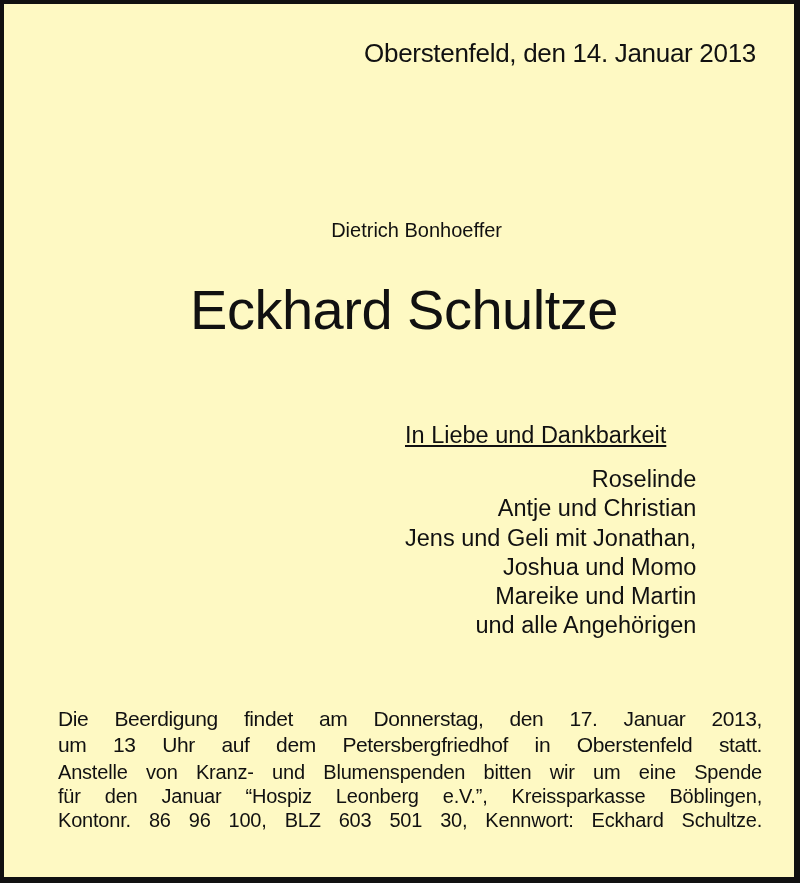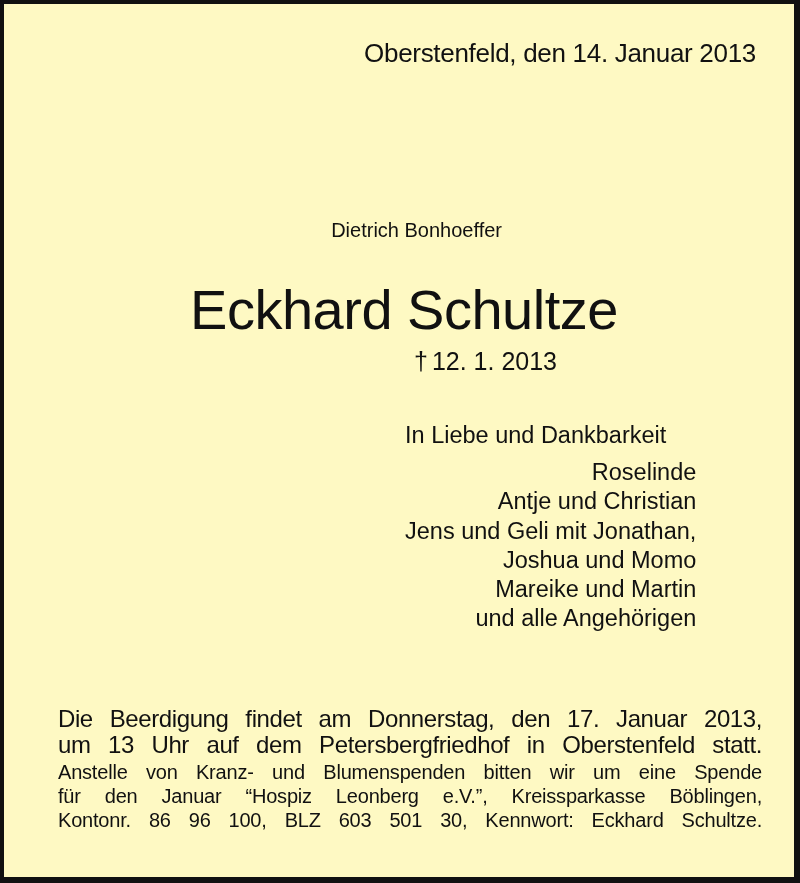--- a/index.html
+++ b/index.html
@@ -75,42 +75,43 @@
     .sym-cross { margin-right: 4px; }
 
     .family {
       left: 401px;
       top: 416px;
       font-size: 23.5px;
     }
     .family-intro {
       display: block;
       line-height: 30px;
-      margin-bottom: 8px;
+      margin-bottom: 15px;
+      text-decoration: underline;
     }
     .family-line {
       display: block;
       line-height: 29.3px;
       text-align: right;
     }
 
     .funeral {
       left: 54px;
       width: 704px;
       top: 702px;
       white-space: normal;
     }
     .fline {
       display: block;
       text-align: justify;
       text-align-last: justify;
       white-space: nowrap;
     }
     .fline.big {
-      font-size: 24px;
+      font-size: 21px;
       line-height: 26px;
       letter-spacing: -0.4px;
     }
     .fline.small {
       font-size: 20px;
       line-height: 24px;
       letter-spacing: -0.2px;
     }
     .fline.big + .fline.small { margin-top: 2px; }
   </style>
@@ -118,23 +119,20 @@
 <body>
 
 <div class="frame">
 
   <div class="abs place-date">Oberstenfeld, den 14. Januar 2013</div>
 
   <div class="abs verse-author">Dietrich Bonhoeffer</div>
 
   <div class="abs deceased-name">Eckhard Schultze</div>
 
-  <div class="abs dates death">
-    <span class="sym-cross">†</span><span>12. 1. 2013</span>
-  </div>
 
   <div class="abs family">
     <span class="family-intro">In Liebe und Dankbarkeit</span>
     <span class="family-line">Roselinde</span>
     <span class="family-line">Antje und Christian</span>
     <span class="family-line">Jens und Geli mit Jonathan,</span>
     <span class="family-line">Joshua und Momo</span>
     <span class="family-line">Mareike und Martin</span>
     <span class="family-line">und alle Angehörigen</span>
   </div>

